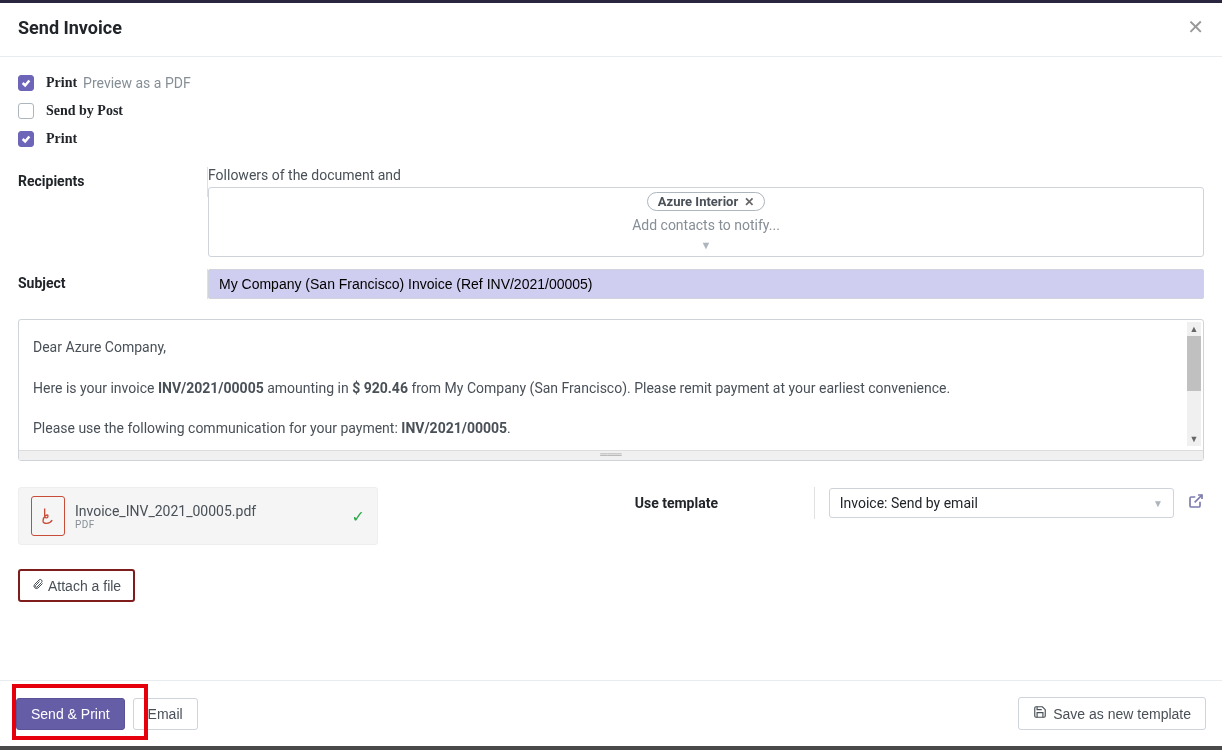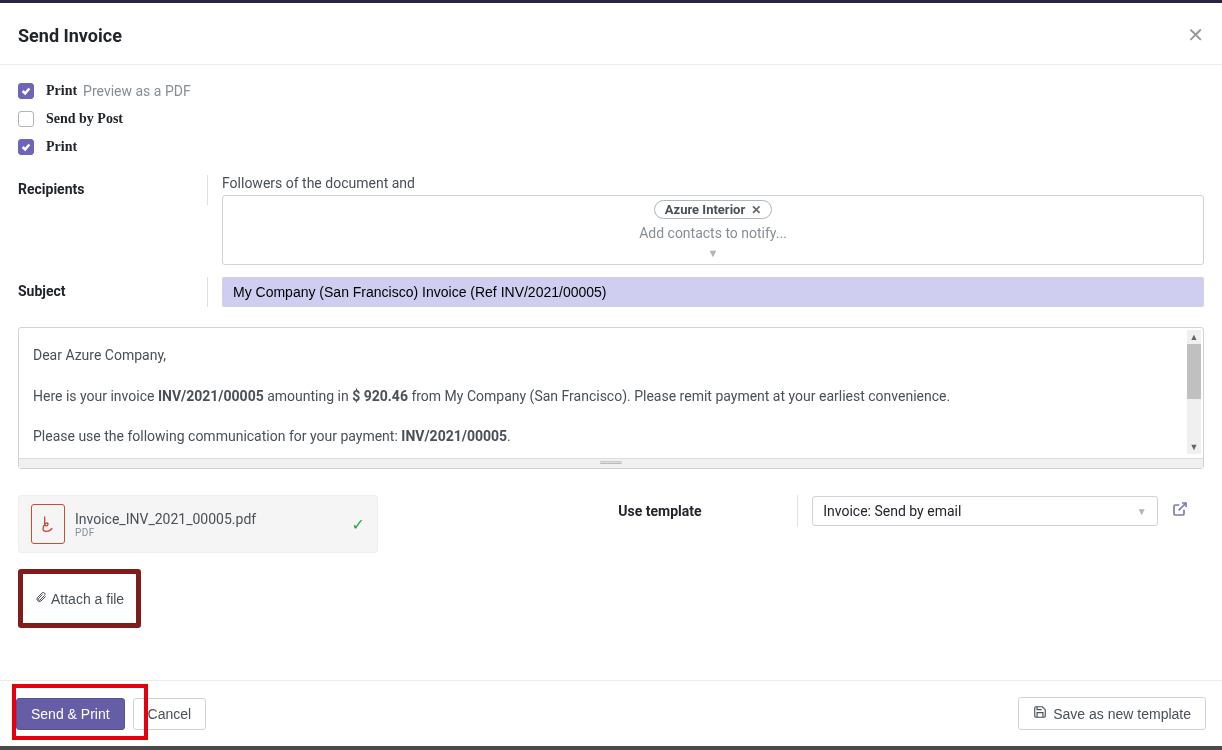--- a/index.html
+++ b/index.html
@@ -20,21 +20,21 @@
       width: 100%;
       height: 100%;
       display: flex;
       flex-direction: column;
       border-top: 3px solid #2b2640;
     }
     .modal-header {
       display: flex;
       justify-content: space-between;
       align-items: flex-start;
-      padding: 22px 18px 18px 18px;
+      padding: 14px 18px 18px 18px;
       border-bottom: 1px solid #e9ecef;
     }
     .modal-title {
       font-size: 18px;
       font-weight: 700;
       color: #212529;
     }
     .close-btn {
       background: none;
       border: none;
@@ -95,21 +95,20 @@
     .form-row {
       display: flex;
       margin-top: 20px;
       align-items: flex-start;
     }
     .form-label-col {
       width: 190px;
       font-weight: 700;
       padding-top: 6px;
       border-right: 1px solid #e0e0e0;
-      margin-right: 14px;
       min-height: 30px;
     }
     .form-value-col {
       flex: 1;
     }
     .followers-text {
       color: #495057;
       margin-bottom: 4px;
     }
     .tag-input {
@@ -204,23 +203,22 @@
       position: absolute;
       top: 14px;
       right: 0;
       width: 14px;
       height: 55px;
       background: #c0c0c0;
     }
     .attachments-row {
       display: flex;
       margin-top: 26px;
-      justify-content: flex-start;
+      justify-content: space-between;
       align-items: flex-start;
-      gap: 31px;
     }
     .attachments-col {
       width: 48%;
     }
     .attachment-card {
       background: #f5f5f5;
       border: 1px solid #eee;
       border-radius: 3px;
       padding: 8px 12px;
       display: flex;
@@ -247,24 +245,24 @@
     .attach-type {
       color: #868e96;
       font-size: 10px;
       letter-spacing: 0.5px;
     }
     .attach-check {
       color: #28a745;
       font-size: 16px;
     }
     .attach-btn {
-      margin-top: 16px;
+      margin-top: 24px;
       background: #fff;
-      border: 5px solid #7f1d1d;
-      padding: 16px 12px;
+      border: 2px solid #7f1d1d;
+      padding: 6px 12px;
       border-radius: 3px;
       cursor: pointer;
       font-size: 14px;
       color: #495057;
       display: inline-flex;
       align-items: center;
       gap: 4px;
     }
     .template-row {
       display: flex;
@@ -461,21 +459,21 @@
           </span>
         </div>
       </div>
     </div>
 
   </div>
 
   <div class="modal-footer">
     <div class="footer-left">
       <button class="btn-primary">Send &amp; Print</button>
-      <button class="btn-secondary">Cancel</button>
+      <button class="btn-secondary">Email</button>
     </div>
     <button class="btn-secondary save-template-btn">
       <span>
         <svg width="14" height="14" viewBox="0 0 24 24" fill="none" stroke="#495057" stroke-width="2">
             <path d="M19 21H5a2 2 0 01-2-2V5a2 2 0 012-2h11l5 5v11a2 2 0 01-2 2z"></path>
             <polyline points="17 21 17 13 7 13 7 21"></polyline>
             <polyline points="7 3 7 8 15 8"></polyline>
           </svg>
       </span>
       <span>Save as new template</span>

